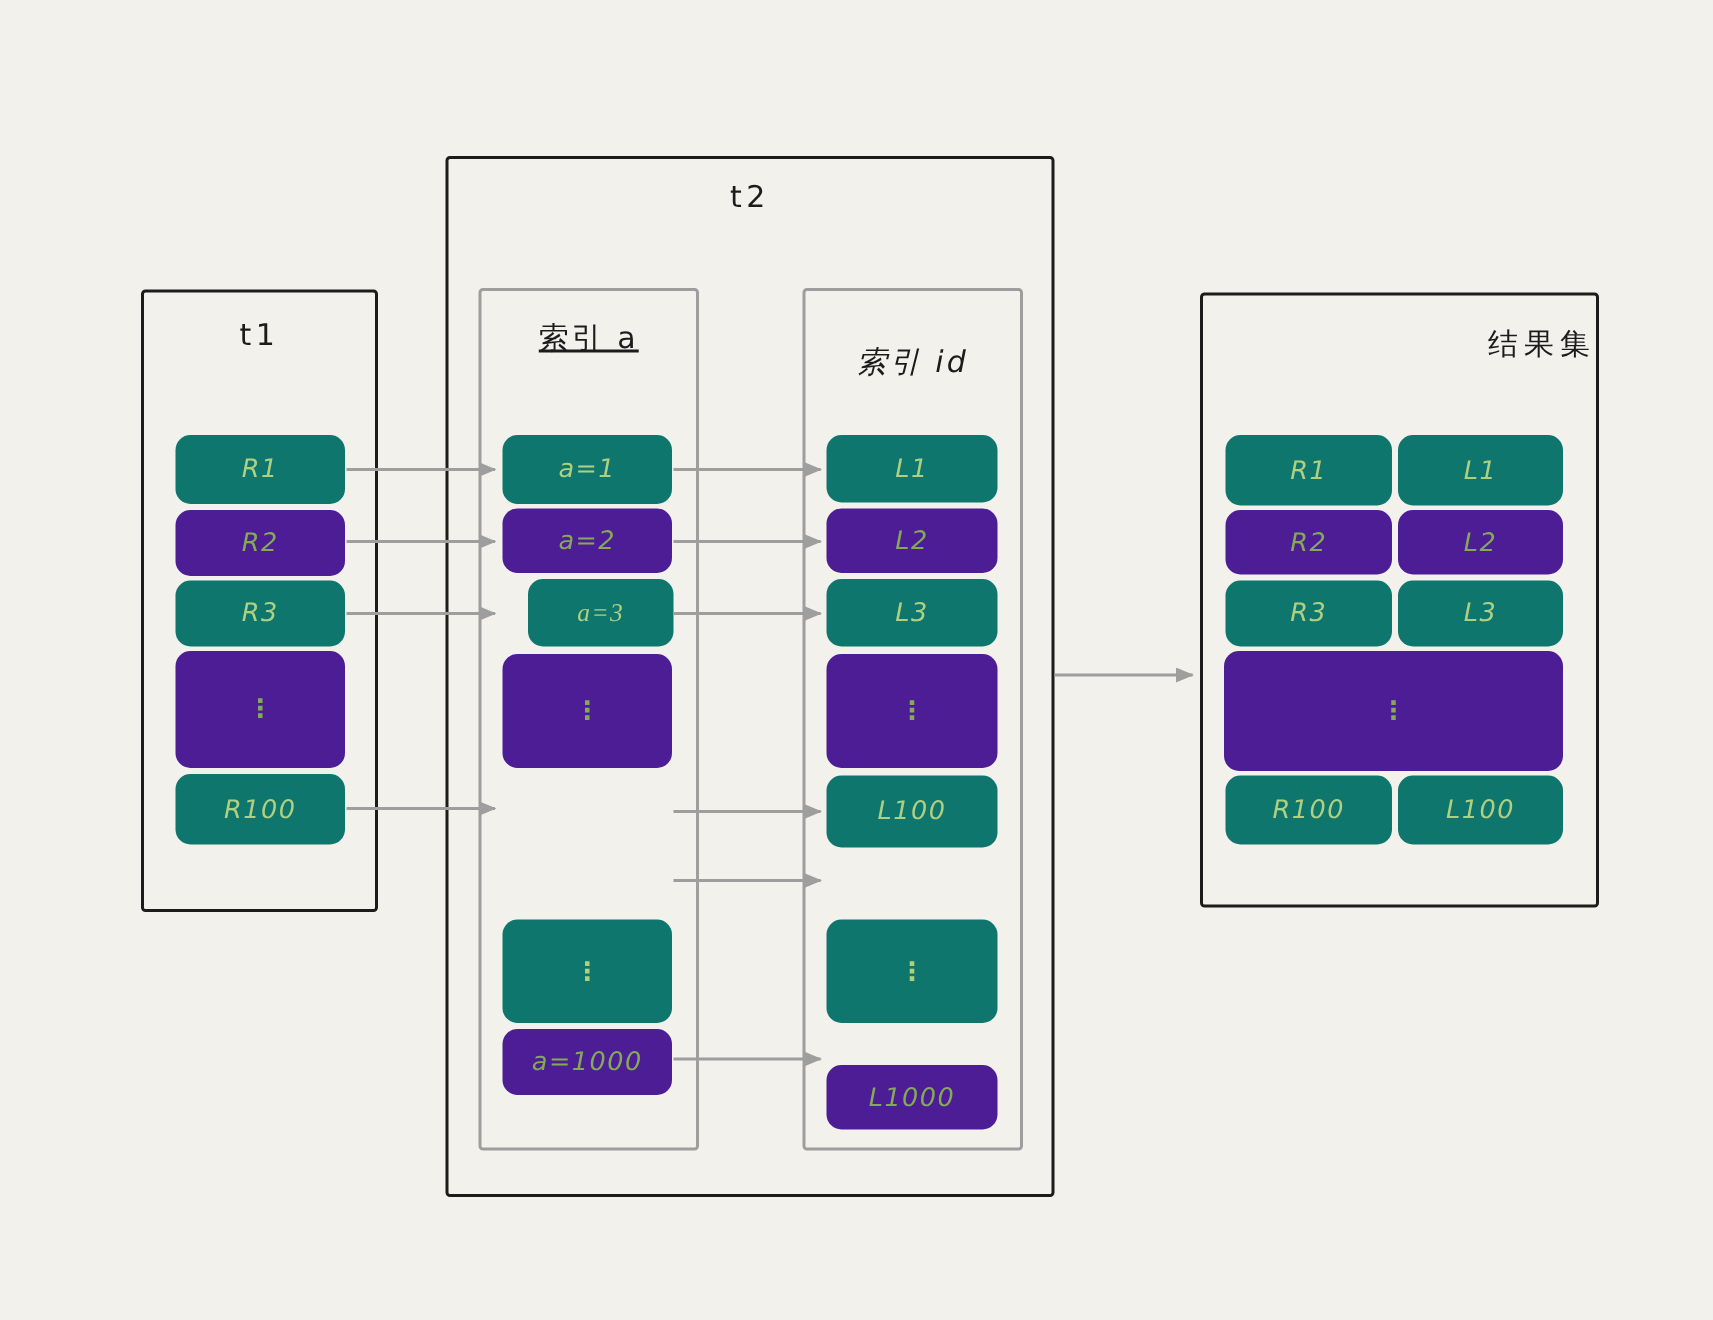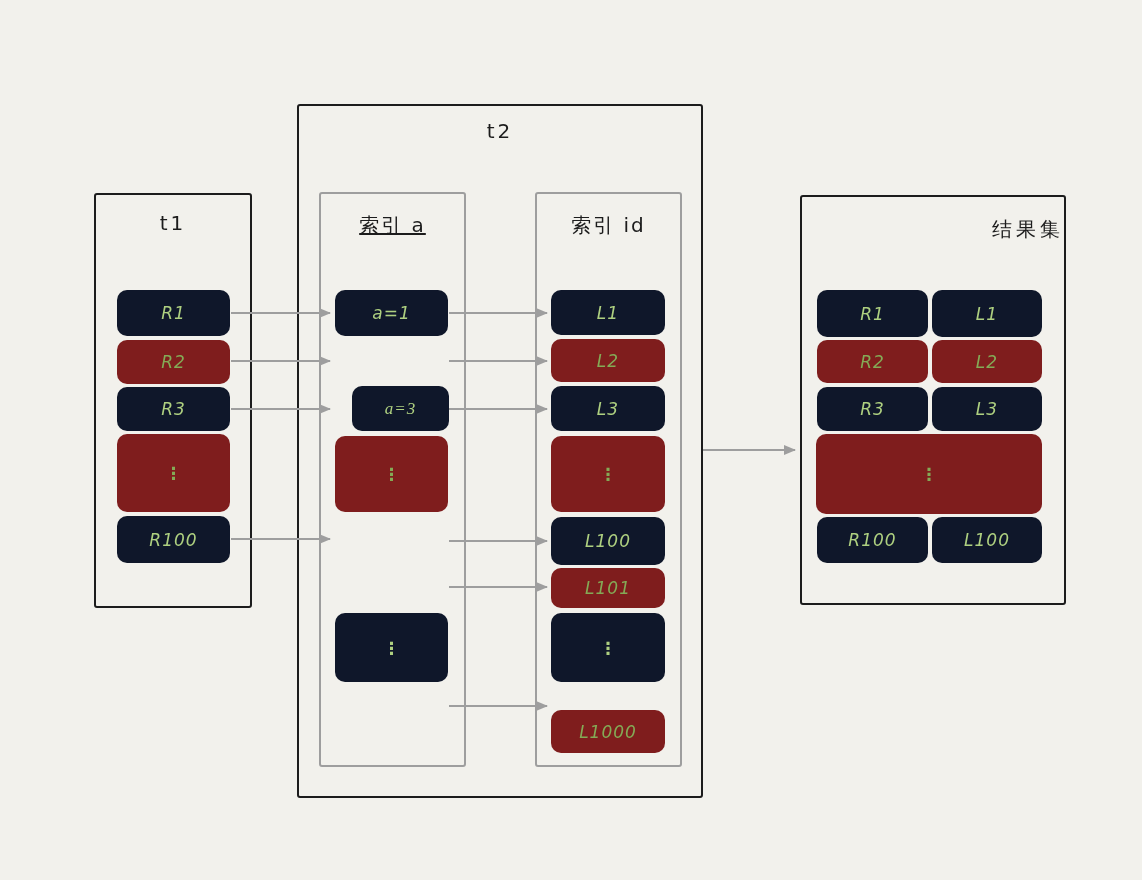--- a/index.html
+++ b/index.html
@@ -13,22 +13,22 @@
   .inner { border:2px solid #9e9e9e; }
   .title {
     text-align:center; font-size:20px; color:#1c1c1c;
     letter-spacing:3px; font-weight:500;
   }
   .cell {
     position:absolute; border-radius:10px;
     display:flex; align-items:center; justify-content:center;
     font-style:italic; font-size:17px; letter-spacing:1px;
   }
-  .dark  { background:#0f172a; color:#aed080; }
-  .light { background:#7f1d1d; color:#84aa56; }
+  .dark  { background:#0f766e; color:#aed080; }
+  .light { background:#4c1d95; color:#84aa56; }
   .dots  { font-style:normal; font-size:17px; font-weight:bold; letter-spacing:0; }
   .arrows { position:absolute; left:0; top:0; pointer-events:none; z-index:6; }
 </style>
 </head>
 <body>
 
 <div class="canvas">
 
   <div class="box outer" style="left:94px;top:193px;width:154px;height:411px;">
     <div class="title" style="margin-top:16px;">t1</div>
@@ -36,44 +36,45 @@
 
   <div class="box outer" style="left:297px;top:104px;width:402px;height:690px;">
     <div class="title" style="margin-top:13px;">t2</div>
   </div>
 
   <div class="box inner" style="left:319px;top:192px;width:143px;height:571px;">
     <div class="title" style="margin-top:18px;letter-spacing:2px;text-decoration:underline;">索引 a</div>
   </div>
 
   <div class="box inner" style="left:535px;top:192px;width:143px;height:571px;">
-    <div class="title" style="margin-top:18px;letter-spacing:2px;">索引 id</div>
+    <div class="title" style="margin-top:34px;letter-spacing:2px;font-style:italic;">索引 id</div>
   </div>
 
   <div class="box outer" style="left:800px;top:195px;width:262px;height:406px;">
     <div class="title" style="margin-top:19px;letter-spacing:4px;text-align:right;">结果集</div>
   </div>
 
   <div class="cell dark" style="left:117px;top:290px;width:113px;height:46px;">R1</div>
   <div class="cell light" style="left:117px;top:340px;width:113px;height:44px;">R2</div>
   <div class="cell dark" style="left:117px;top:387px;width:113px;height:44px;">R3</div>
   <div class="cell light dots" style="left:117px;top:434px;width:113px;height:78px;">⋮</div>
   <div class="cell dark" style="left:117px;top:516px;width:113px;height:47px;">R100</div>
 
   <div class="cell dark" style="left:335px;top:290px;width:113px;height:46px;">a=1</div>
+  <div class="cell light" style="left:335px;top:339px;width:113px;height:43px;">a=2</div>
   <div class="cell dark" style="left:352px;top:386px;width:97px;height:45px;font-family:Liberation Serif, serif;">a=3</div>
   <div class="cell light dots" style="left:335px;top:436px;width:113px;height:76px;">⋮</div>
   <div class="cell dark dots" style="left:335px;top:613px;width:113px;height:69px;">⋮</div>
+  <div class="cell light" style="left:335px;top:686px;width:113px;height:44px;">a=1000</div>
 
   <div class="cell dark" style="left:551px;top:290px;width:114px;height:45px;">L1</div>
   <div class="cell light" style="left:551px;top:339px;width:114px;height:43px;">L2</div>
   <div class="cell dark" style="left:551px;top:386px;width:114px;height:45px;">L3</div>
   <div class="cell light dots" style="left:551px;top:436px;width:114px;height:76px;">⋮</div>
   <div class="cell dark" style="left:551px;top:517px;width:114px;height:48px;">L100</div>
-  <div class="cell light" style="left:551px;top:568px;width:114px;height:40px;">L101</div>
   <div class="cell dark dots" style="left:551px;top:613px;width:114px;height:69px;">⋮</div>
   <div class="cell light" style="left:551px;top:710px;width:114px;height:43px;">L1000</div>
 
   <div class="cell dark" style="left:817px;top:290px;width:111px;height:47px;">R1</div>
   <div class="cell dark" style="left:932px;top:290px;width:110px;height:47px;">L1</div>
   <div class="cell light" style="left:817px;top:340px;width:111px;height:43px;">R2</div>
   <div class="cell light" style="left:932px;top:340px;width:110px;height:43px;">L2</div>
   <div class="cell dark" style="left:817px;top:387px;width:111px;height:44px;">R3</div>
   <div class="cell dark" style="left:932px;top:387px;width:110px;height:44px;">L3</div>
   <div class="cell light dots" style="left:816px;top:434px;width:226px;height:80px;">⋮</div>

